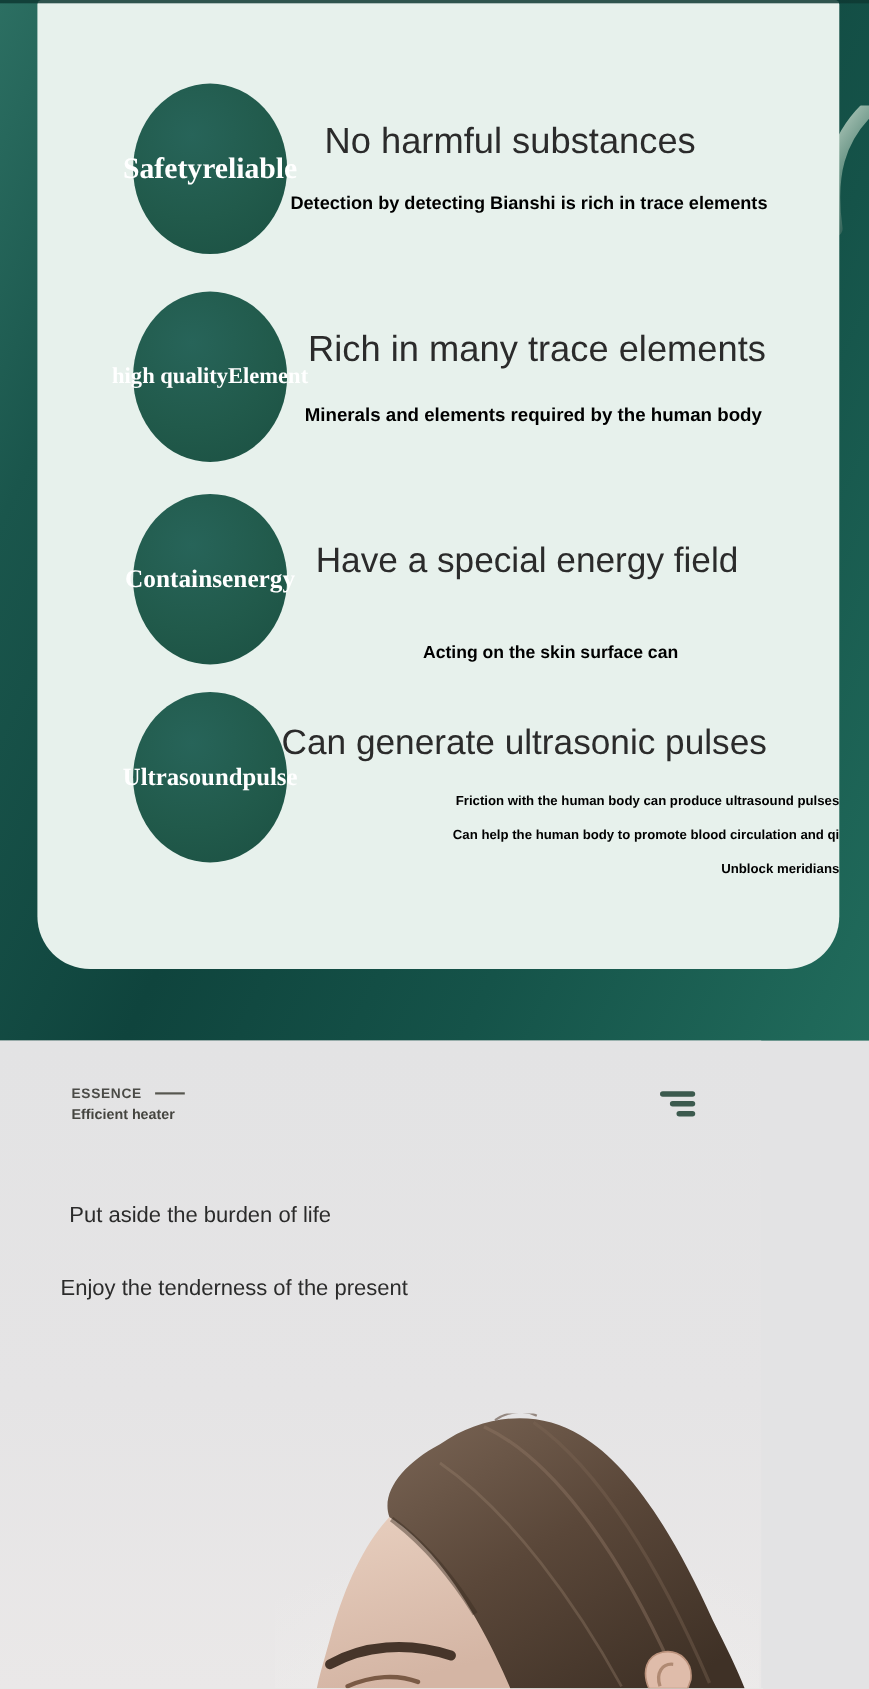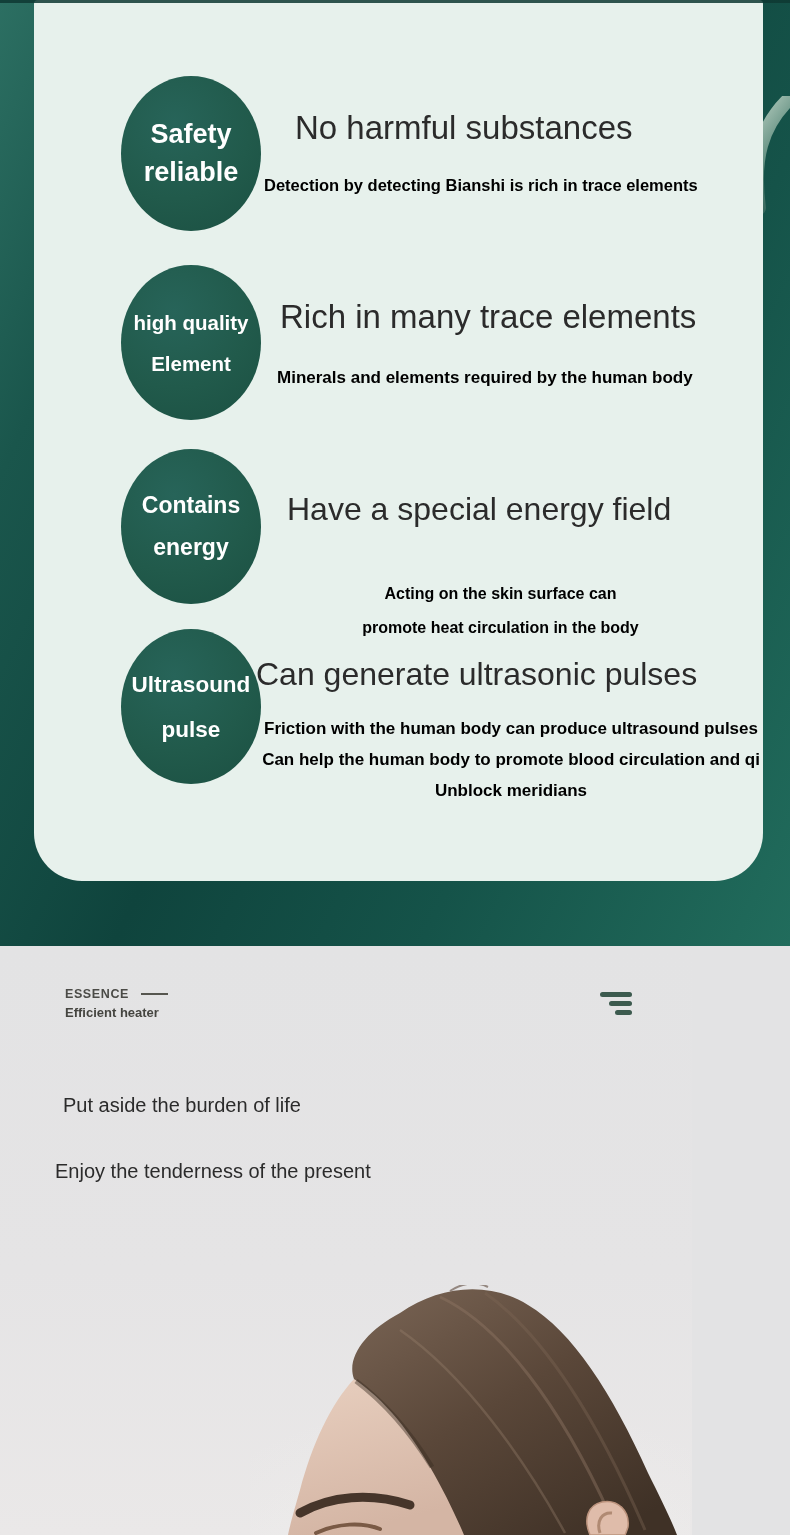--- a/index.html
+++ b/index.html
@@ -22,39 +22,39 @@
   .swoosh{position:absolute;top:96px;left:746px;width:44px;height:118px;z-index:1;}
   .card{
     position:absolute;top:0;left:34px;width:729px;height:881px;
     background:#e7f1ec;border-radius:4px 4px 48px 48px;z-index:2;
   }
   .row{position:absolute;left:0;width:100%;height:190px;}
   .row1{top:76px;}.row2{top:265px;}.row3{top:449px;}.row4{top:629px;}
   .badge{
     position:absolute;left:87px;top:0;width:140px;height:155px;border-radius:50%;
     background:radial-gradient(circle at 38% 30%,#276459 0%,#215a4b 55%,#1b5042 100%);
-    color:#ffffff;display:flex;flex-direction:column;align-items:center;justify-content:center;
-    text-align:center;font-weight:bold;line-height:1.5;z-index:3;
+    color:#ffffff;display:flex;flex-direction:row;align-items:center;justify-content:center;
+    text-align:center;font-weight:bold;line-height:1.5;z-index:3;font-family:Liberation Serif, serif;
   }
   .badge .bl{white-space:nowrap;}
   .row1 .badge{font-size:27px;line-height:1.4;}
   .row2 .badge{font-size:20.5px;line-height:2.0;}
   .row3 .badge{font-size:23px;line-height:1.8;}
   .row4 .badge{font-size:22.5px;line-height:2.0;}
   .fh{position:absolute;margin:0;font-weight:500;color:#2b2b2b;white-space:nowrap;letter-spacing:0;}
   .row1 .fh{left:261px;top:33px;font-size:33px;}
   .row2 .fh{left:246px;top:33px;font-size:33px;}
   .row3 .fh{left:253px;top:42px;font-size:32px;}
   .row4 .fh{left:222px;top:27px;font-size:32px;}
   .fsub{position:absolute;font-weight:bold;color:#000000;}
   .fsub div{white-space:nowrap;}
   .row1 .fsub{left:230px;top:100px;font-size:16.5px;}
   .row2 .fsub{left:243px;top:103px;font-size:17px;}
   .row3 .fsub{left:205px;top:92px;width:523px;text-align:center;font-size:16px;line-height:34px;margin-top:36px;}
-  .row4 .fsub{left:225px;top:84px;width:504px;text-align:center;font-size:17px;line-height:31px;}
+  .row4 .fsub{left:225px;top:84px;width:504px;text-align:right;font-size:12px;line-height:31px;}
 
   
   .lifestyle{
     position:absolute;top:946px;left:0;width:692px;height:589px;
     background:linear-gradient(180deg,#e3e3e4 0%,#e5e4e5 55%,#eae8e8 100%);
   }
   .brand{position:absolute;left:65px;top:41px;}
   .brand-row{display:flex;align-items:center;gap:12px;}
   .brand-name{font-size:12.5px;font-weight:600;letter-spacing:.6px;color:#4b4b47;}
   .dash{width:27px;height:2px;background:#56564f;}
@@ -118,21 +118,20 @@
       </div>
 
       <div class="row row3">
         <div class="badge">
           <div class="bl">Contains</div>
           <div class="bl">energy</div>
         </div>
         <h2 class="fh">Have a special energy field</h2>
         <div class="fsub">
           <div>Acting on the skin surface can</div>
-          <div>promote heat circulation in the body</div>
         </div>
       </div>
 
       <div class="row row4">
         <div class="badge">
           <div class="bl">Ultrasound</div>
           <div class="bl">pulse</div>
         </div>
         <h2 class="fh">Can generate ultrasonic pulses</h2>
         <div class="fsub">

